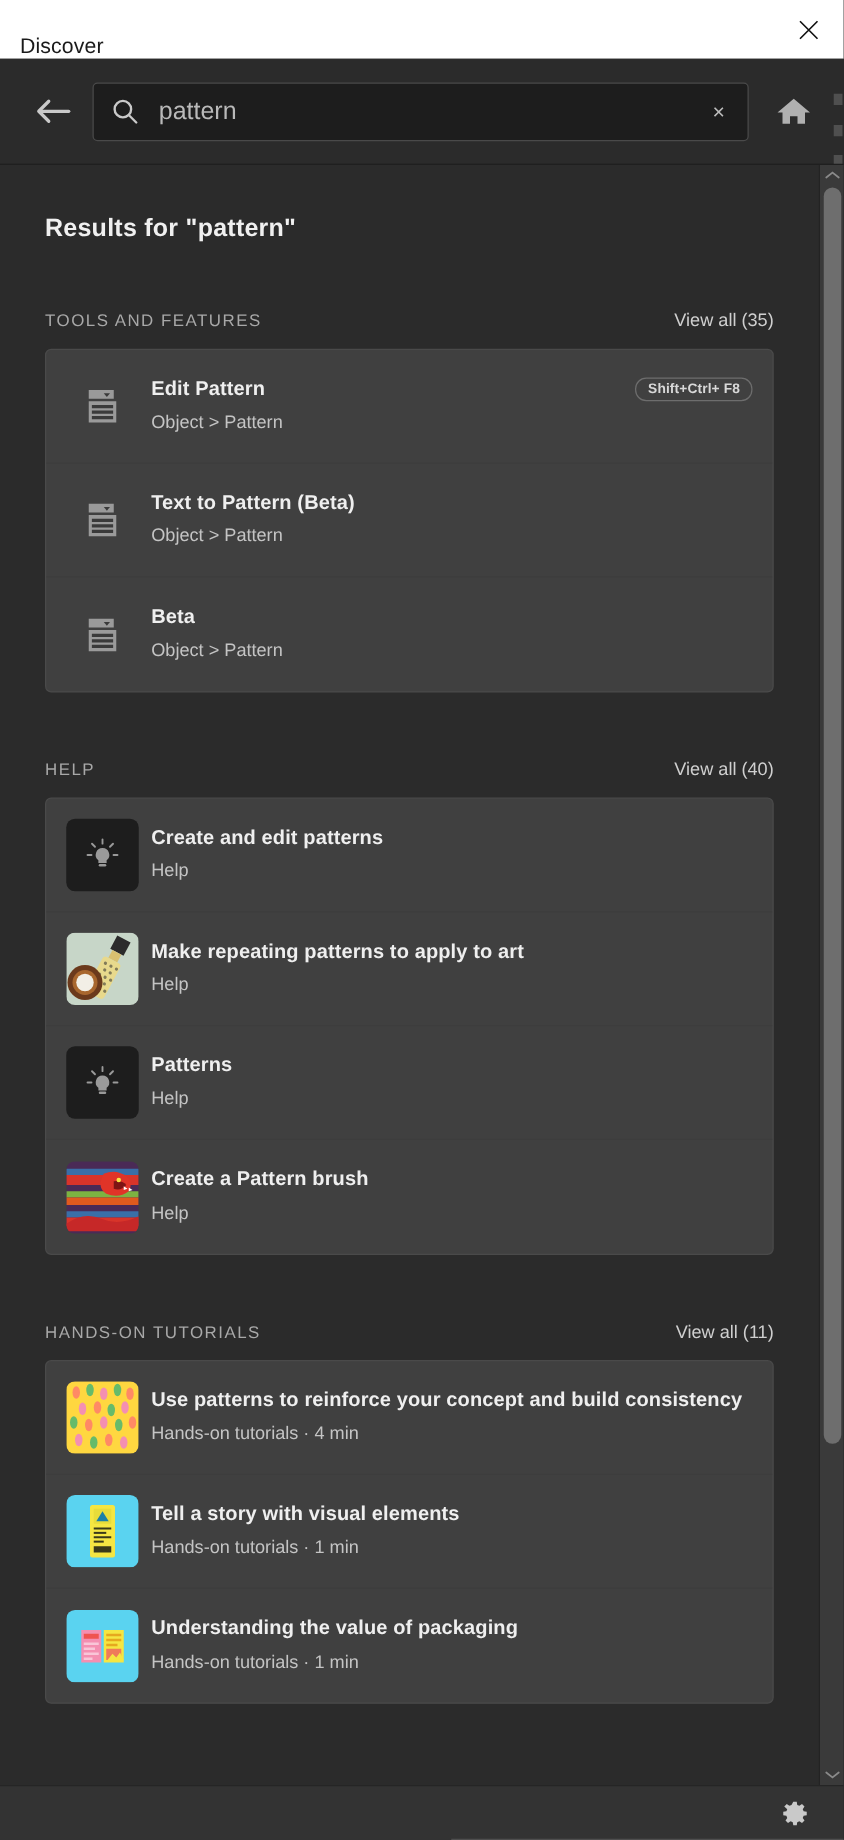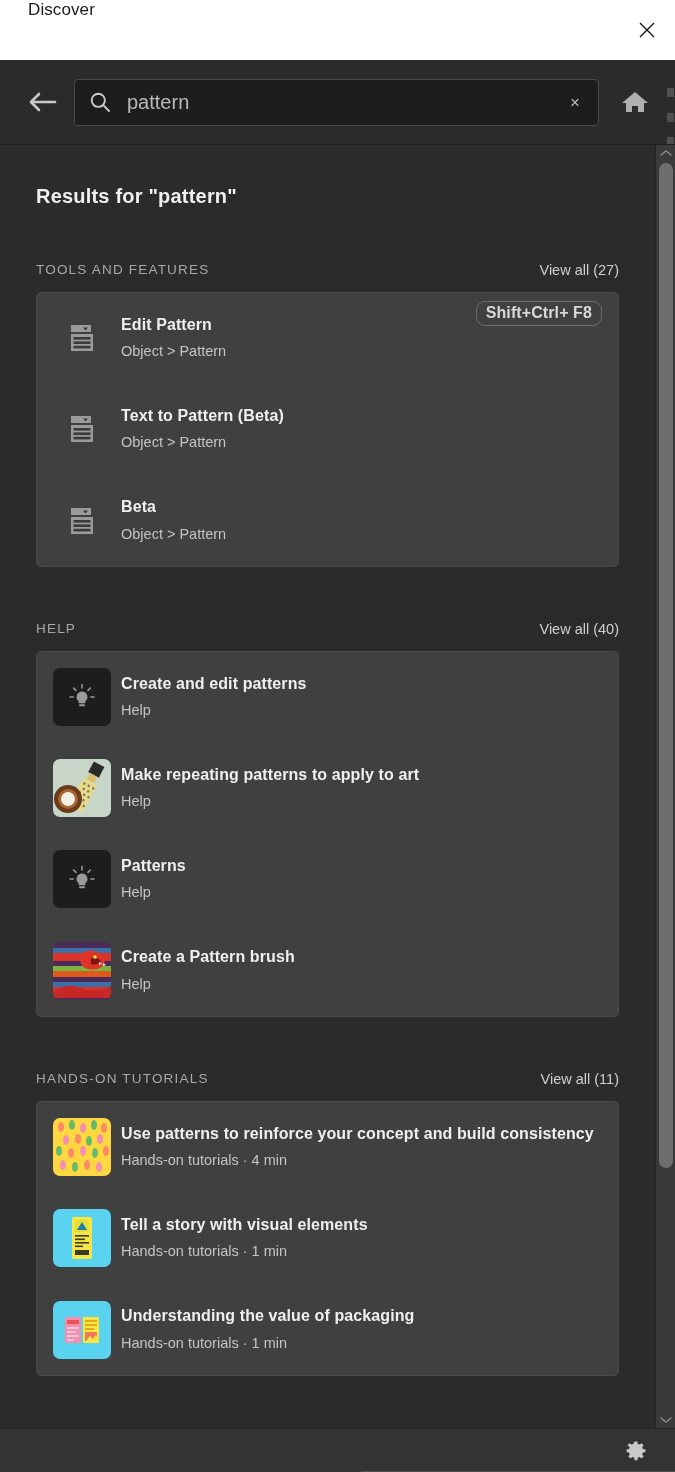--- a/index.html
+++ b/index.html
@@ -11,24 +11,24 @@
   }
   .app {
     position: relative;
     width: 675px; height: 1472px;
     background: #2b2b2b;
     display: flex; flex-direction: column;
   }
 
   
   .titlebar {
-    height: 60px;
+    height: 47px;
     background: #ffffff;
-    display: flex; align-items: flex-start;
-    padding: 0 16px 0 28px;
+    display: flex; align-items: flex-end;
+    padding: 0 16px 0 16px;
     flex: 0 0 auto;
     position: relative;
   }
   .titlebar-title {
     font-size: 17px;
     color: #1a1a1a;
     letter-spacing: .1px;
   }
   .titlebar-close {
     position: absolute;
@@ -171,25 +171,25 @@
     letter-spacing: .1px;
   }
   .row-sub {
     font-size: 14.5px;
     color: #c4c4c4;
     margin-top: 7px;
     line-height: 1.3;
   }
   .shortcut {
     position: absolute;
-    right: 16px; top: 8px;
+    right: 16px; top: 22px;
     border: 1px solid #6d6d6d;
     border-radius: 9px;
     padding: 2px 9px 3px;
-    font-size: 16px;
+    font-size: 11px;
     font-weight: bold;
     color: #d8d8d8;
     white-space: nowrap;
     letter-spacing: .1px;
   }
 
   
   .thumb {
     width: 58px; height: 58px;
     border-radius: 7px;
@@ -288,21 +288,21 @@
   </div>
 
   <div class="content-wrap">
     <div class="content">
 
       <div class="results-title">Results for "pattern"</div>
 
       <div class="section">
         <div class="section-head">
           <div class="section-label">TOOLS AND FEATURES</div>
-          <div class="view-all">View all (27)</div>
+          <div class="view-all">View all (35)</div>
         </div>
         <div class="card-group">
 
           <div class="row">
             <div class="row-icon">
               <svg width="28" height="30" viewBox="0 0 28 30" aria-hidden="true">
                 <rect x="3" y="2" width="20" height="7" fill="#9a9a9a"></rect>
                 <path d="M15 4.5 h5 l-2.5 3 z" fill="#3a3a3a"></path>
                 <rect x="3" y="11" width="22" height="17" fill="#9a9a9a"></rect>
                 <rect x="5.5" y="14" width="17" height="2.6" fill="#3a3a3a"></rect>

